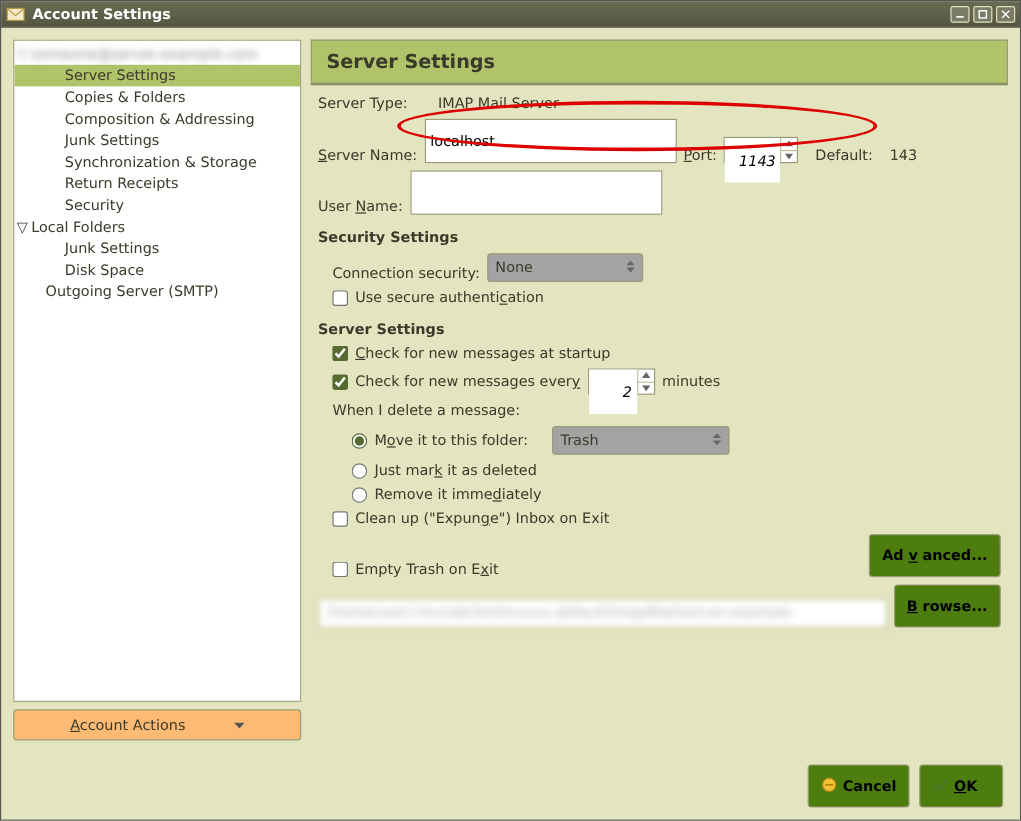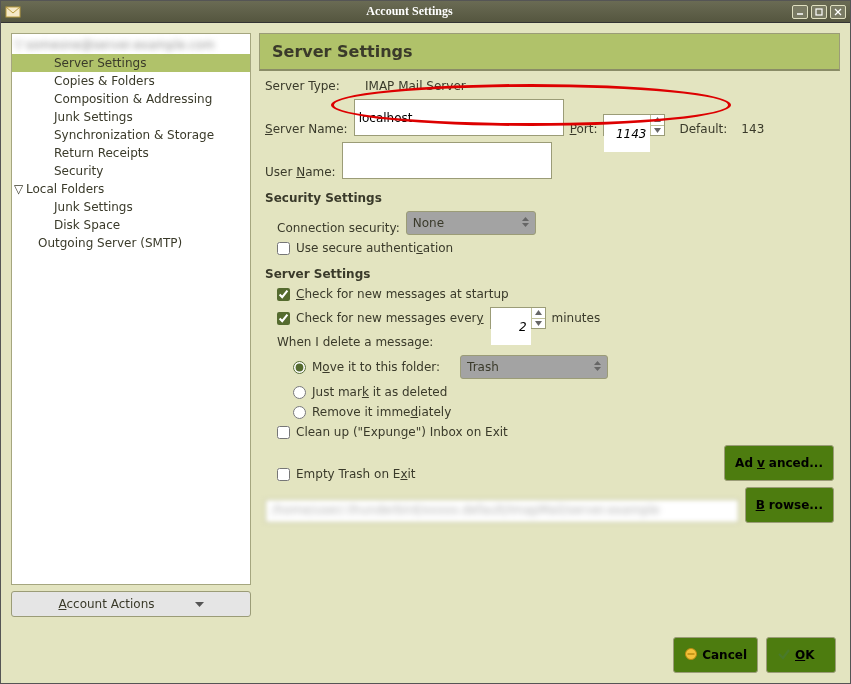--- a/index.html
+++ b/index.html
@@ -1,33 +1,33 @@
 <!DOCTYPE html>
 <html><head>
 <meta charset="utf-8">
 <style>
 * { box-sizing: border-box; margin: 0; padding: 0; }
 body { font-family: "DejaVu Sans", Verdana, sans-serif; font-size: 12px; color: #3a3a2a; background: #888; width: 851px; height: 684px; overflow: hidden; }
 .window { width: 851px; height: 684px; background: #e3e4c0; display: flex; flex-direction: column; border: 1px solid #555; }
 .titlebar { height: 22px; background: linear-gradient(to bottom, #6a6b54, #55563f); color: #fff; display: flex; align-items: center; padding: 0 4px; font-weight: bold; border-bottom: 1px solid #333; }
 .titlebar-icon { width: 16px; height: 16px; margin-right: 6px; }
-.titlebar-title { flex: 1; text-align: center; font-size: 12px; font-family: Liberation Serif, serif; }
+.titlebar-title { flex: 1; font-size: 12px; }
 .titlebar-buttons { display: flex; gap: 3px; }
 .tb-btn { width: 16px; height: 14px; background: #7a7b64; border: 1px solid #e0e0c0; border-radius: 2px; display: flex; align-items: center; justify-content: center; cursor: pointer; }
 .tb-btn svg { stroke: #fff; fill: #fff; }
 .content { flex: 1; display: flex; padding: 10px; gap: 8px; }
 .sidebar { width: 240px; display: flex; flex-direction: column; gap: 6px; }
 .tree { flex: 1; background: #fff; border: 1px solid #a5a67f; overflow: auto; padding: 2px 0; }
 .tree-row { padding: 2px 6px; font-size: 12px; white-space: nowrap; display: flex; align-items: center; cursor: pointer; }
 .tree-row.child { padding-left: 42px; }
 .tree-row.parent { padding-left: 14px; }
 .tree-row.selected { background: #b0c26a; }
 .tree-row.blur { color: transparent; text-shadow: 0 0 4px #888; filter: blur(2px); }
 .tri { display: inline-block; width: 10px; margin-right: 2px; margin-left: -12px; }
-.account-actions { height: 26px; background: #e5e5e5; border: 1px solid #9b9c77; border-radius: 3px; display: flex; align-items: center; justify-content: center; gap: 40px; cursor: pointer; font-size: 12px; }
+.account-actions { height: 26px; background: #fdba74; border: 1px solid #9b9c77; border-radius: 3px; display: flex; align-items: center; justify-content: center; gap: 40px; cursor: pointer; font-size: 12px; }
 .main { flex: 1; display: flex; flex-direction: column; }
 .header { background: #b0c26a; border: 1px solid #9b9c77; padding: 8px 12px; font-size: 16px; font-weight: bold; border-bottom: 2px solid #8a8c67; }
 .form { padding: 8px 6px 6px 6px; display: flex; flex-direction: column; gap: 6px; font-size: 12px; position: relative; }
 .row { display: flex; align-items: flex-end; gap: 6px; }
 .label { white-space: nowrap; }
 .section-title { font-weight: bold; margin-top: 6px; }
 .indent { margin-left: 12px; }
 .indent2 { margin-left: 28px; }
 input[type=text], input[type=number].wide { background: #fff; border: 1px solid #9b9c77; height: 37px; padding: 0 4px; font-size: 12px; font-family: inherit; }
 .spinner-wrap { display: inline-flex; align-items: stretch; border: 1px solid #9b9c77; background: #fff; height: 22px; }

